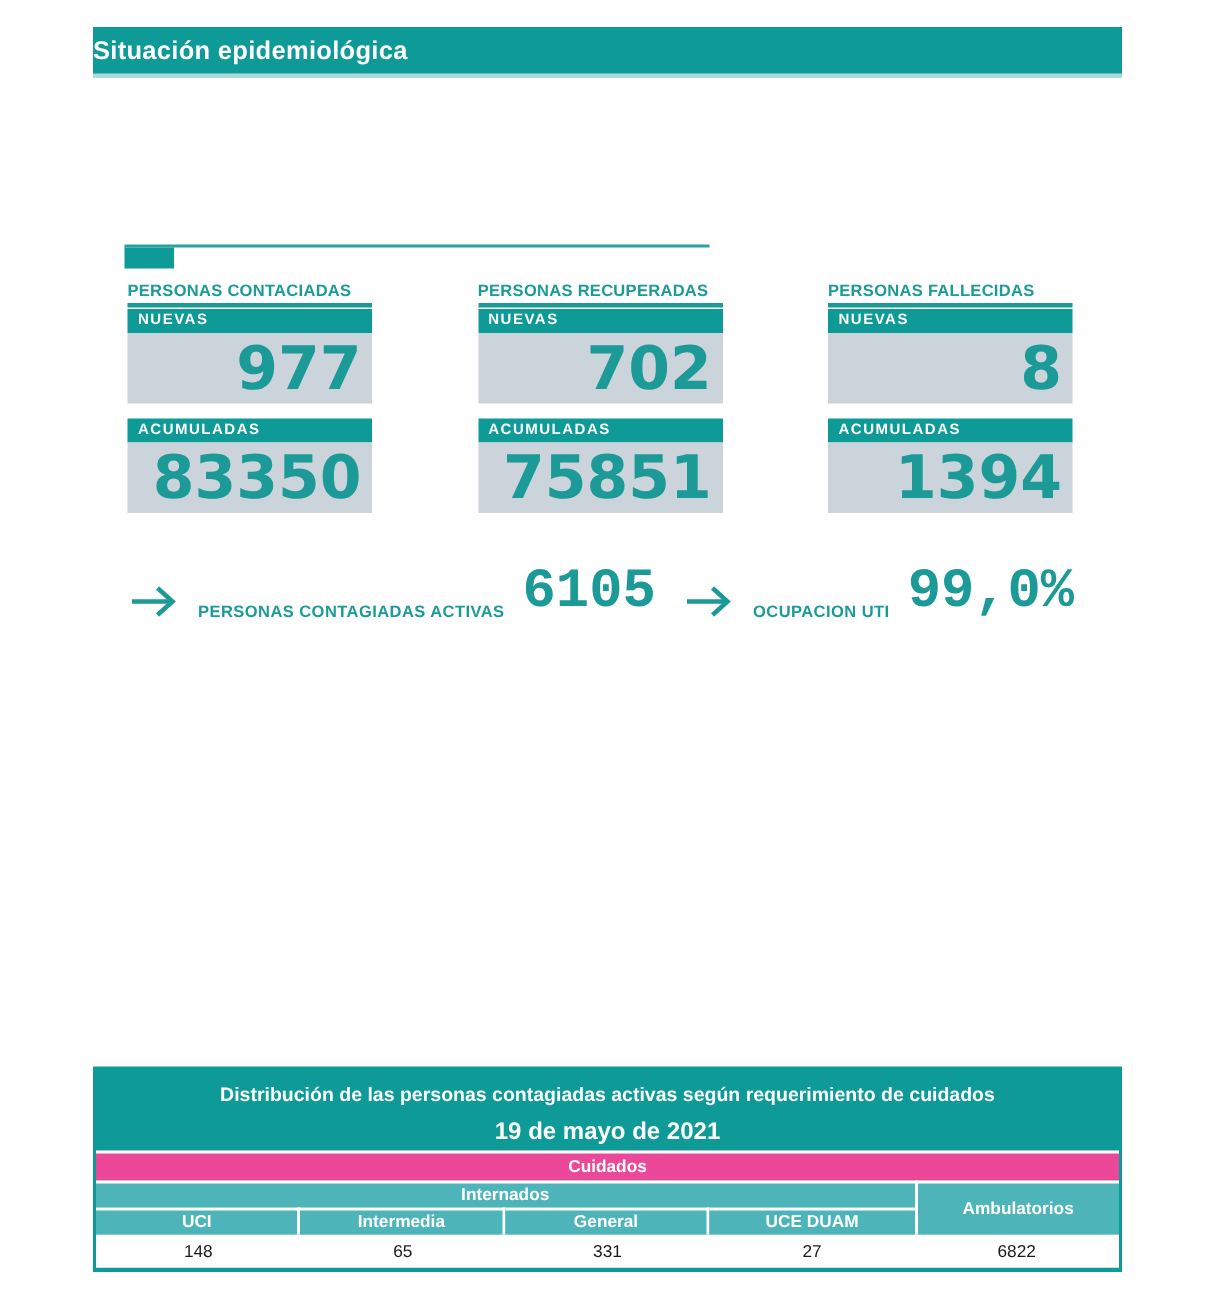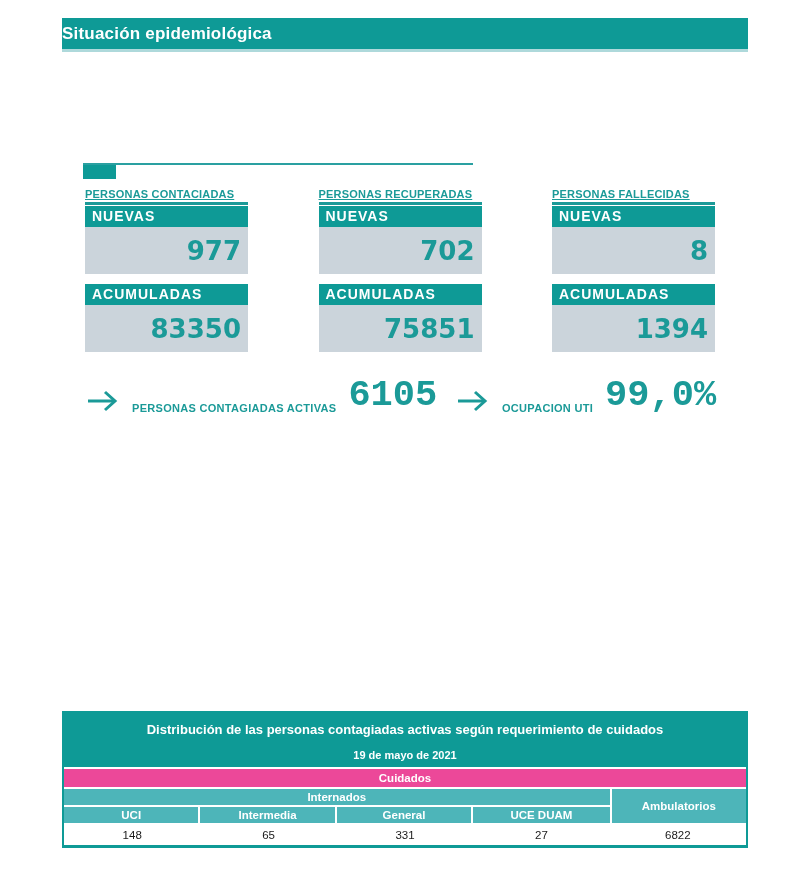--- a/index.html
+++ b/index.html
@@ -14,47 +14,47 @@
 
   
   .scroll-track { position:absolute; left:83px; top:163px; width:390px; height:2px; background:#2aa0a1; }
   .scroll-thumb { position:absolute; left:83px; top:165px; width:33px; height:14px; background:#0e9a96; }
 
   
   .cards { position:absolute; left:85px; top:188px; width:630px;
            display:flex; justify-content:space-between; }
   .card { width:163px; }
   .card-title { font-size:11px; font-weight:bold; color:#1b9a98; white-space:nowrap;
-                letter-spacing:0.2px; padding-bottom:2px; border-bottom:3px solid #1b9a98;text-decoration:underline; }
-  .card-bar { margin-top:1px; background:#0e9a96; color:#ffffff; font-size:14px;
+                letter-spacing:0.2px; padding-bottom:2px; border-bottom:3px solid #1b9a98; }
+  .card-bar { margin-top:1px; background:#0e9a96; color:#ffffff; font-size:10px;
               font-weight:bold; letter-spacing:1px; padding:2px 0 3px 7px; }
   .card-bar.second { margin-top:10px; }
   .card-box { background:#cbd4db; height:47px; display:flex; align-items:center;
               justify-content:flex-end; padding-right:7px; }
-  .stat-value { font-family:"DejaVu Sans", sans-serif; font-size:26px; font-weight:bold;
+  .stat-value { font-family:"DejaVu Sans", sans-serif; font-size:40px; font-weight:bold;
                 color:#1b9a98; line-height:1; }
 
   
   .highlights { position:absolute; left:86px; top:372px; width:640px; height:46px;
                 display:flex; align-items:center; }
   .highlight { display:flex; align-items:flex-end; }
   .highlight-label { font-size:11px; font-weight:bold; color:#1b9a98; letter-spacing:0.3px;
                      margin:0 12px 0 12px; }
   .highlight-value { font-family:Liberation Mono, monospace; font-size:37px; font-weight:bold;
                      color:#1b9a98; line-height:1; }
   .hl-1 { width:368px; }
   .hl-2 { margin-left:2px; }
   .arrow-icon svg { display:block; }
 
   
   .care-table { position:absolute; left:62px; top:711px; width:686px;
                 background:#0e9a96; padding:2px 2px 3px 2px; }
   .ct-title { height:32px; background:#0e9a96; color:#fff; font-weight:bold; font-size:13px;
               display:flex; align-items:center; justify-content:center; }
-  .ct-date  { height:20px; background:#0e9a96; color:#fff; font-weight:bold; font-size:11px;
+  .ct-date  { height:20px; background:#0e9a96; color:#fff; font-weight:bold; font-size:16px;
               display:flex; align-items:center; justify-content:center; }
   .ct-group { height:20px; margin-top:2px; background:#ec4899; color:#fff; font-weight:bold;
               font-size:11.5px; display:flex; align-items:center; justify-content:center;
               border-top:2px solid #fff; }
   .ct-grid { display:grid; grid-template-columns:repeat(5, 1fr); }
   .ct-cell { background:#4db5b9; color:#fff; font-weight:bold; font-size:11.5px;
              display:flex; align-items:center; justify-content:center; }
   .ct-internados { grid-column:1 / 5; grid-row:1; height:18px; border-top:2px solid #fff; }
   .ct-ambulatorios { grid-column:5; grid-row:1 / 3; border-top:2px solid #fff;
                      border-left:2px solid #fff; }

